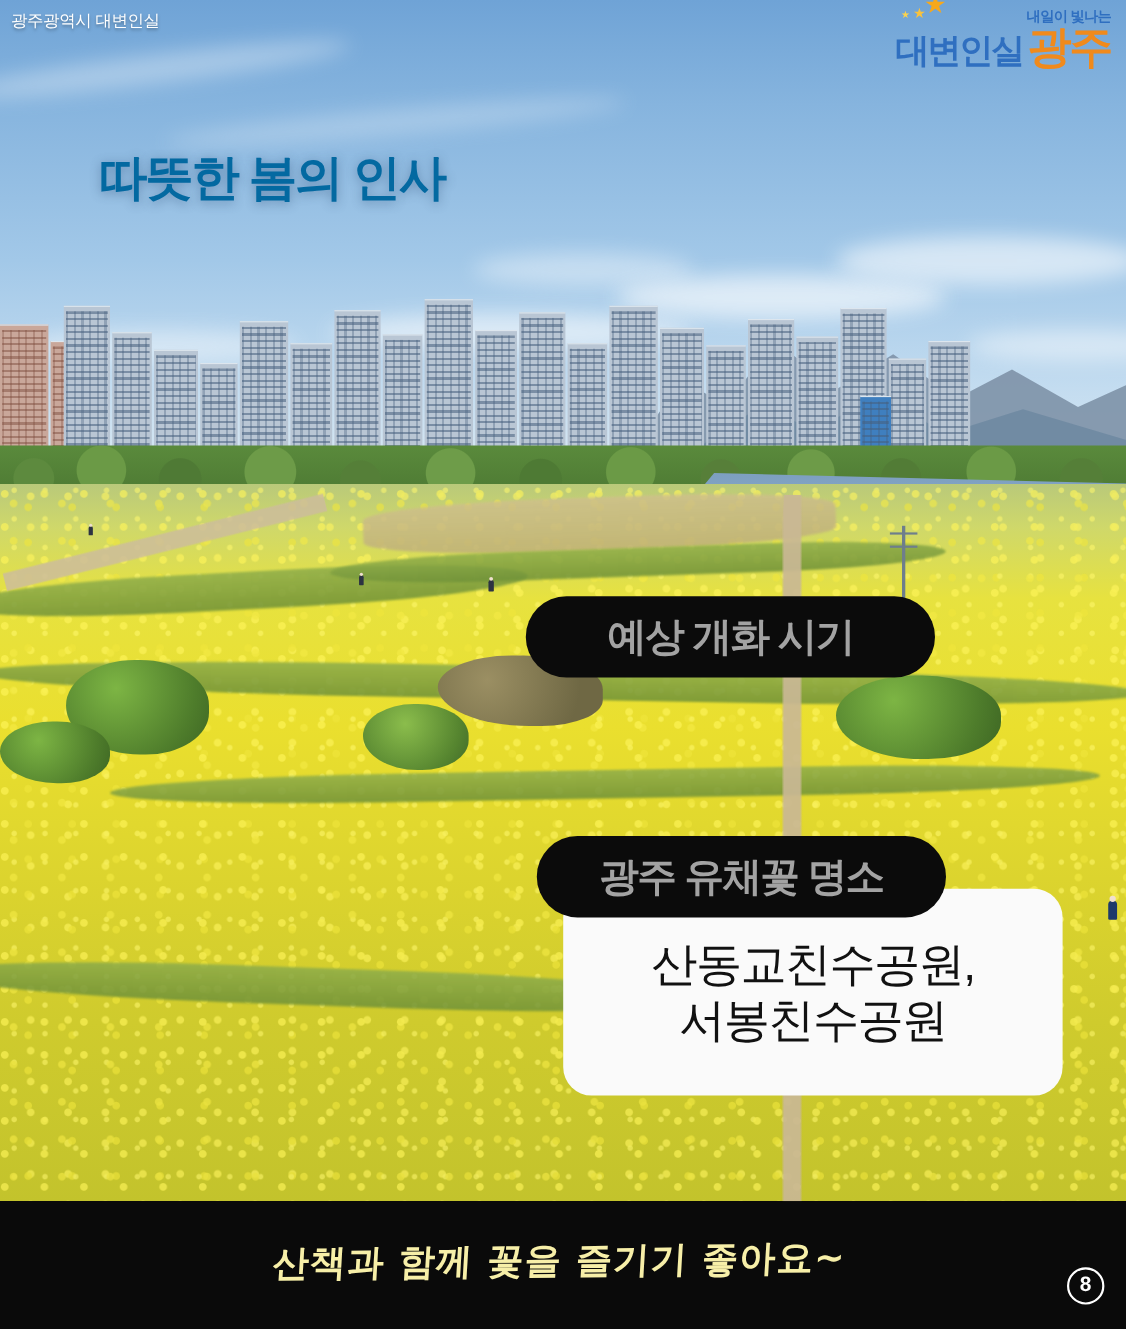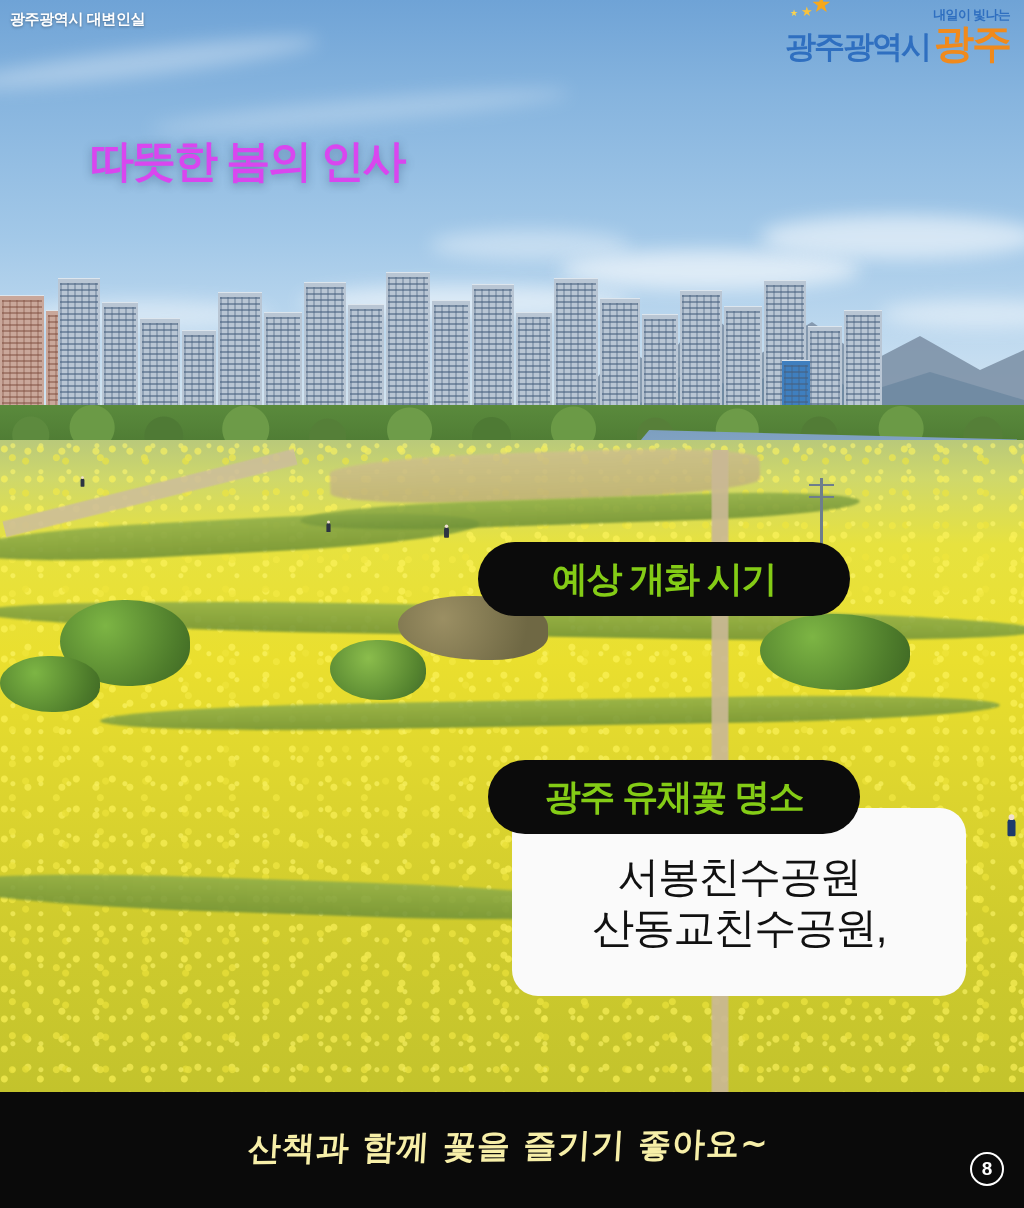--- a/index.html
+++ b/index.html
@@ -163,21 +163,21 @@
     position:absolute; left:820px; top:478px; width:3px; height:74px; background:#6e7e8c;
   }
   .pole::before,.pole::after{
     content:""; position:absolute; left:-11px; width:25px; height:2px; background:#6e7e8c;
   }
   .pole::before{top:6px;} .pole::after{top:18px;}
 
   
   .dept {
     position:absolute; left:10px; top:10px;
-    font-size:15px; font-weight:700; color:#ffffff;
+    font-size:15px; font-weight:400; color:#ffffff;
     letter-spacing:-.4px; text-shadow:0 1px 3px rgba(0,0,0,.35);
     z-index:8;
     text-align:right;
   }
   .logo { position:absolute; right:14px; top:8px; z-index:8; text-align:right; }
   .logo-tag{
     font-size:13px; font-weight:700; color:#2f6fc0; letter-spacing:-.7px;
     line-height:1; white-space:nowrap; position:relative; padding-left:14px;
   }
   .star{
@@ -189,32 +189,32 @@
   .logo-main{
     margin-top:2px; line-height:1; white-space:nowrap;
     display:flex; align-items:baseline; justify-content:flex-end; gap:4px;
   }
   .logo-blue{ font-size:31px; font-weight:800; color:#2f6fc0; letter-spacing:-2px; }
   .logo-orange{ font-size:40px; font-weight:800; color:#f08a1c; letter-spacing:-2px; }
 
   
   .title-sub{
     position:absolute; left:90px; top:132px; z-index:7;
-    font-size:44px; font-weight:700; color:#d946ef; letter-spacing:-2px;
+    font-size:44px; font-weight:700; color:#0369a1; letter-spacing:-2px;
     text-shadow:0 2px 10px rgba(40,70,110,.45);
   }
   .title-main{
     position:absolute; left:84px; top:196px; z-index:7;
     font-size:138px; font-weight:800; color:#fff; letter-spacing:-5px;
     line-height:1; text-shadow:0 4px 22px rgba(40,70,110,.38);
   }
   .pill {
     position:absolute; background:#0b0b0b; border-radius:46px;
     display:flex; align-items:center; justify-content:center;
-    color:#84cc16; font-weight:800; letter-spacing:-1.5px;
+    color:#a3a3a3; font-weight:800; letter-spacing:-1.5px;
     z-index:2;
   }
   .panel{
     position:absolute; background:#fafafa; border-radius:26px;
     display:flex; flex-direction:column; align-items:center; justify-content:center;
     color:#111; font-weight:500; letter-spacing:-1.5px; text-align:center;
     z-index:1;
   }
   #pill-1 { left:478px; top:542px; width:372px; height:74px; font-size:36px; }
   #panel-1{ left:512px; top:590px; width:454px; height:134px; font-size:42px; }
@@ -328,32 +328,32 @@
   <div class="dept">광주광역시 대변인실</div>
 
   <div class="logo">
     <div class="logo-tag">
       <span class="star big">★</span>
       <span class="star mid">★</span>
       <span class="star sm">★</span>
       <span>내일이 빛나는</span>
     </div>
     <div class="logo-main">
-      <span class="logo-blue">광주광역시</span>
+      <span class="logo-blue">대변인실</span>
       <span class="logo-orange">광주</span>
     </div>
   </div>
 
   <div class="title-sub">따뜻한 봄의 인사</div>
 
   <div class="pill" id="pill-1">예상 개화 시기</div>
 
   <div class="pill" id="pill-2">광주 유채꽃 명소</div>
   <div class="panel" id="panel-2">
+    <div>산동교친수공원,</div>
     <div>서봉친수공원</div>
-    <div>산동교친수공원,</div>
   </div>
 
   <div class="bottombar"></div>
   <div class="point-text">산책과 함께 꽃을 즐기기 좋아요~</div>
   <div class="pagenum">8</div>
 
 </div>
 
 </body></html>

